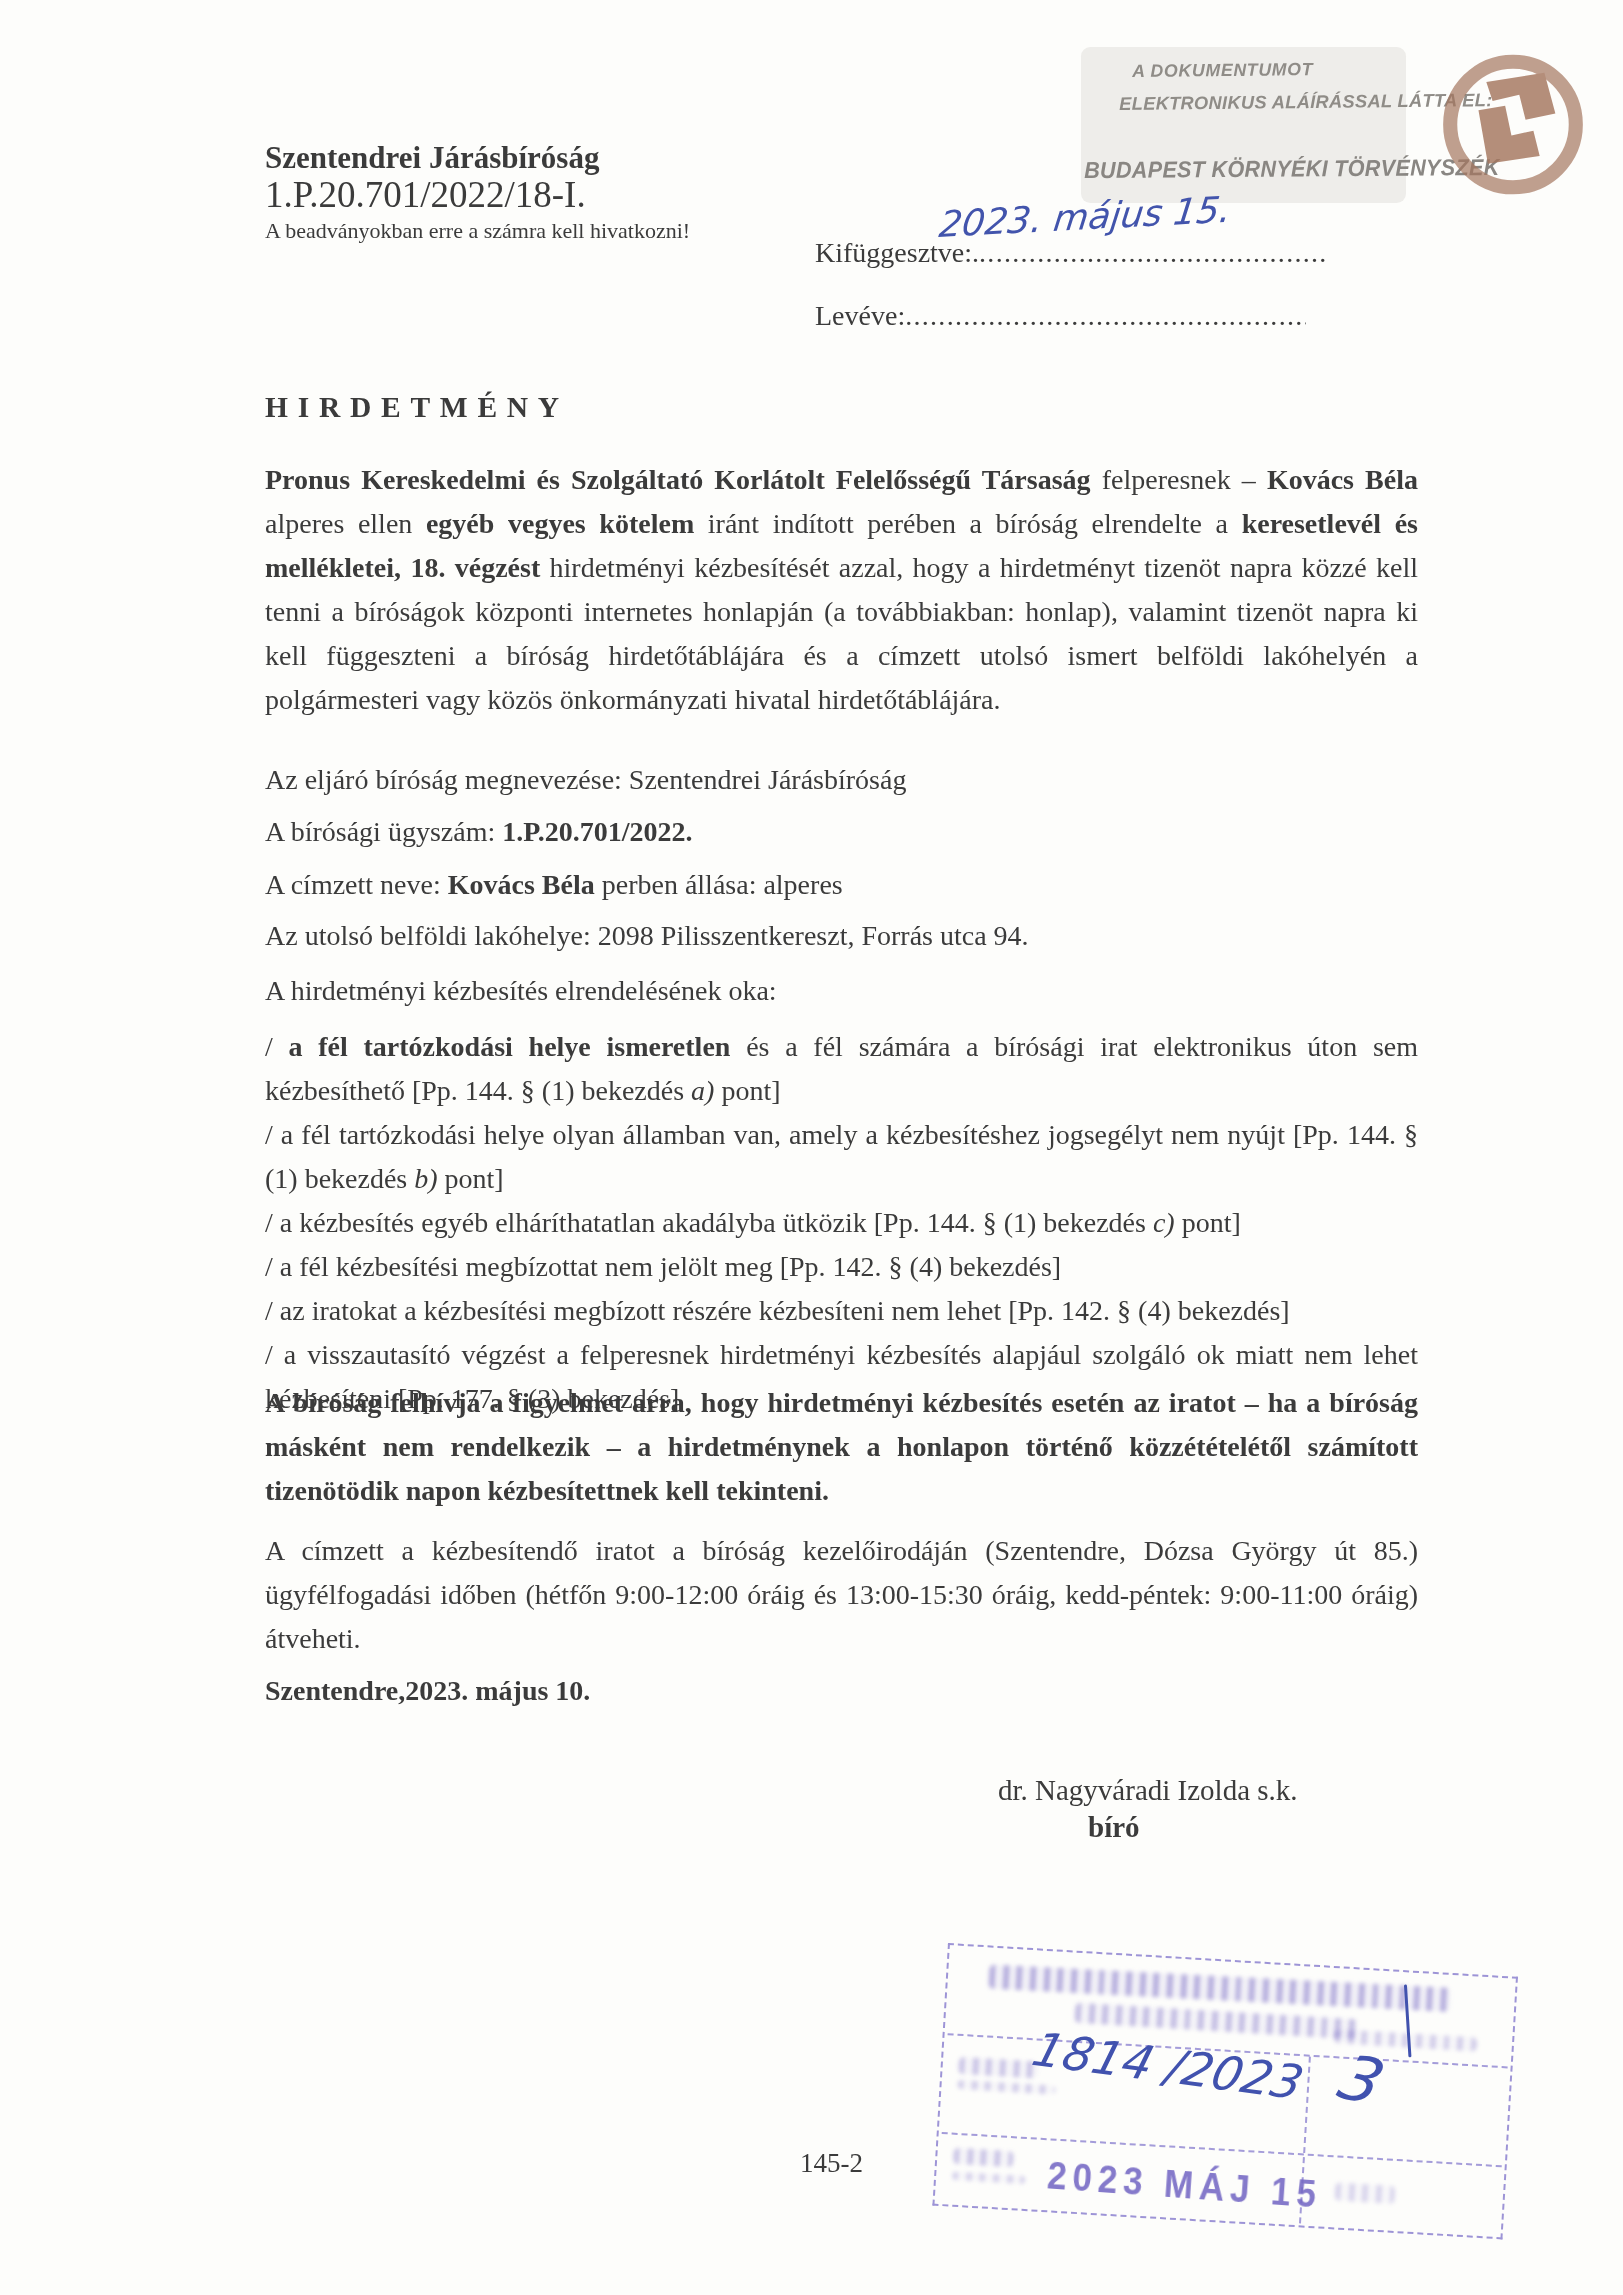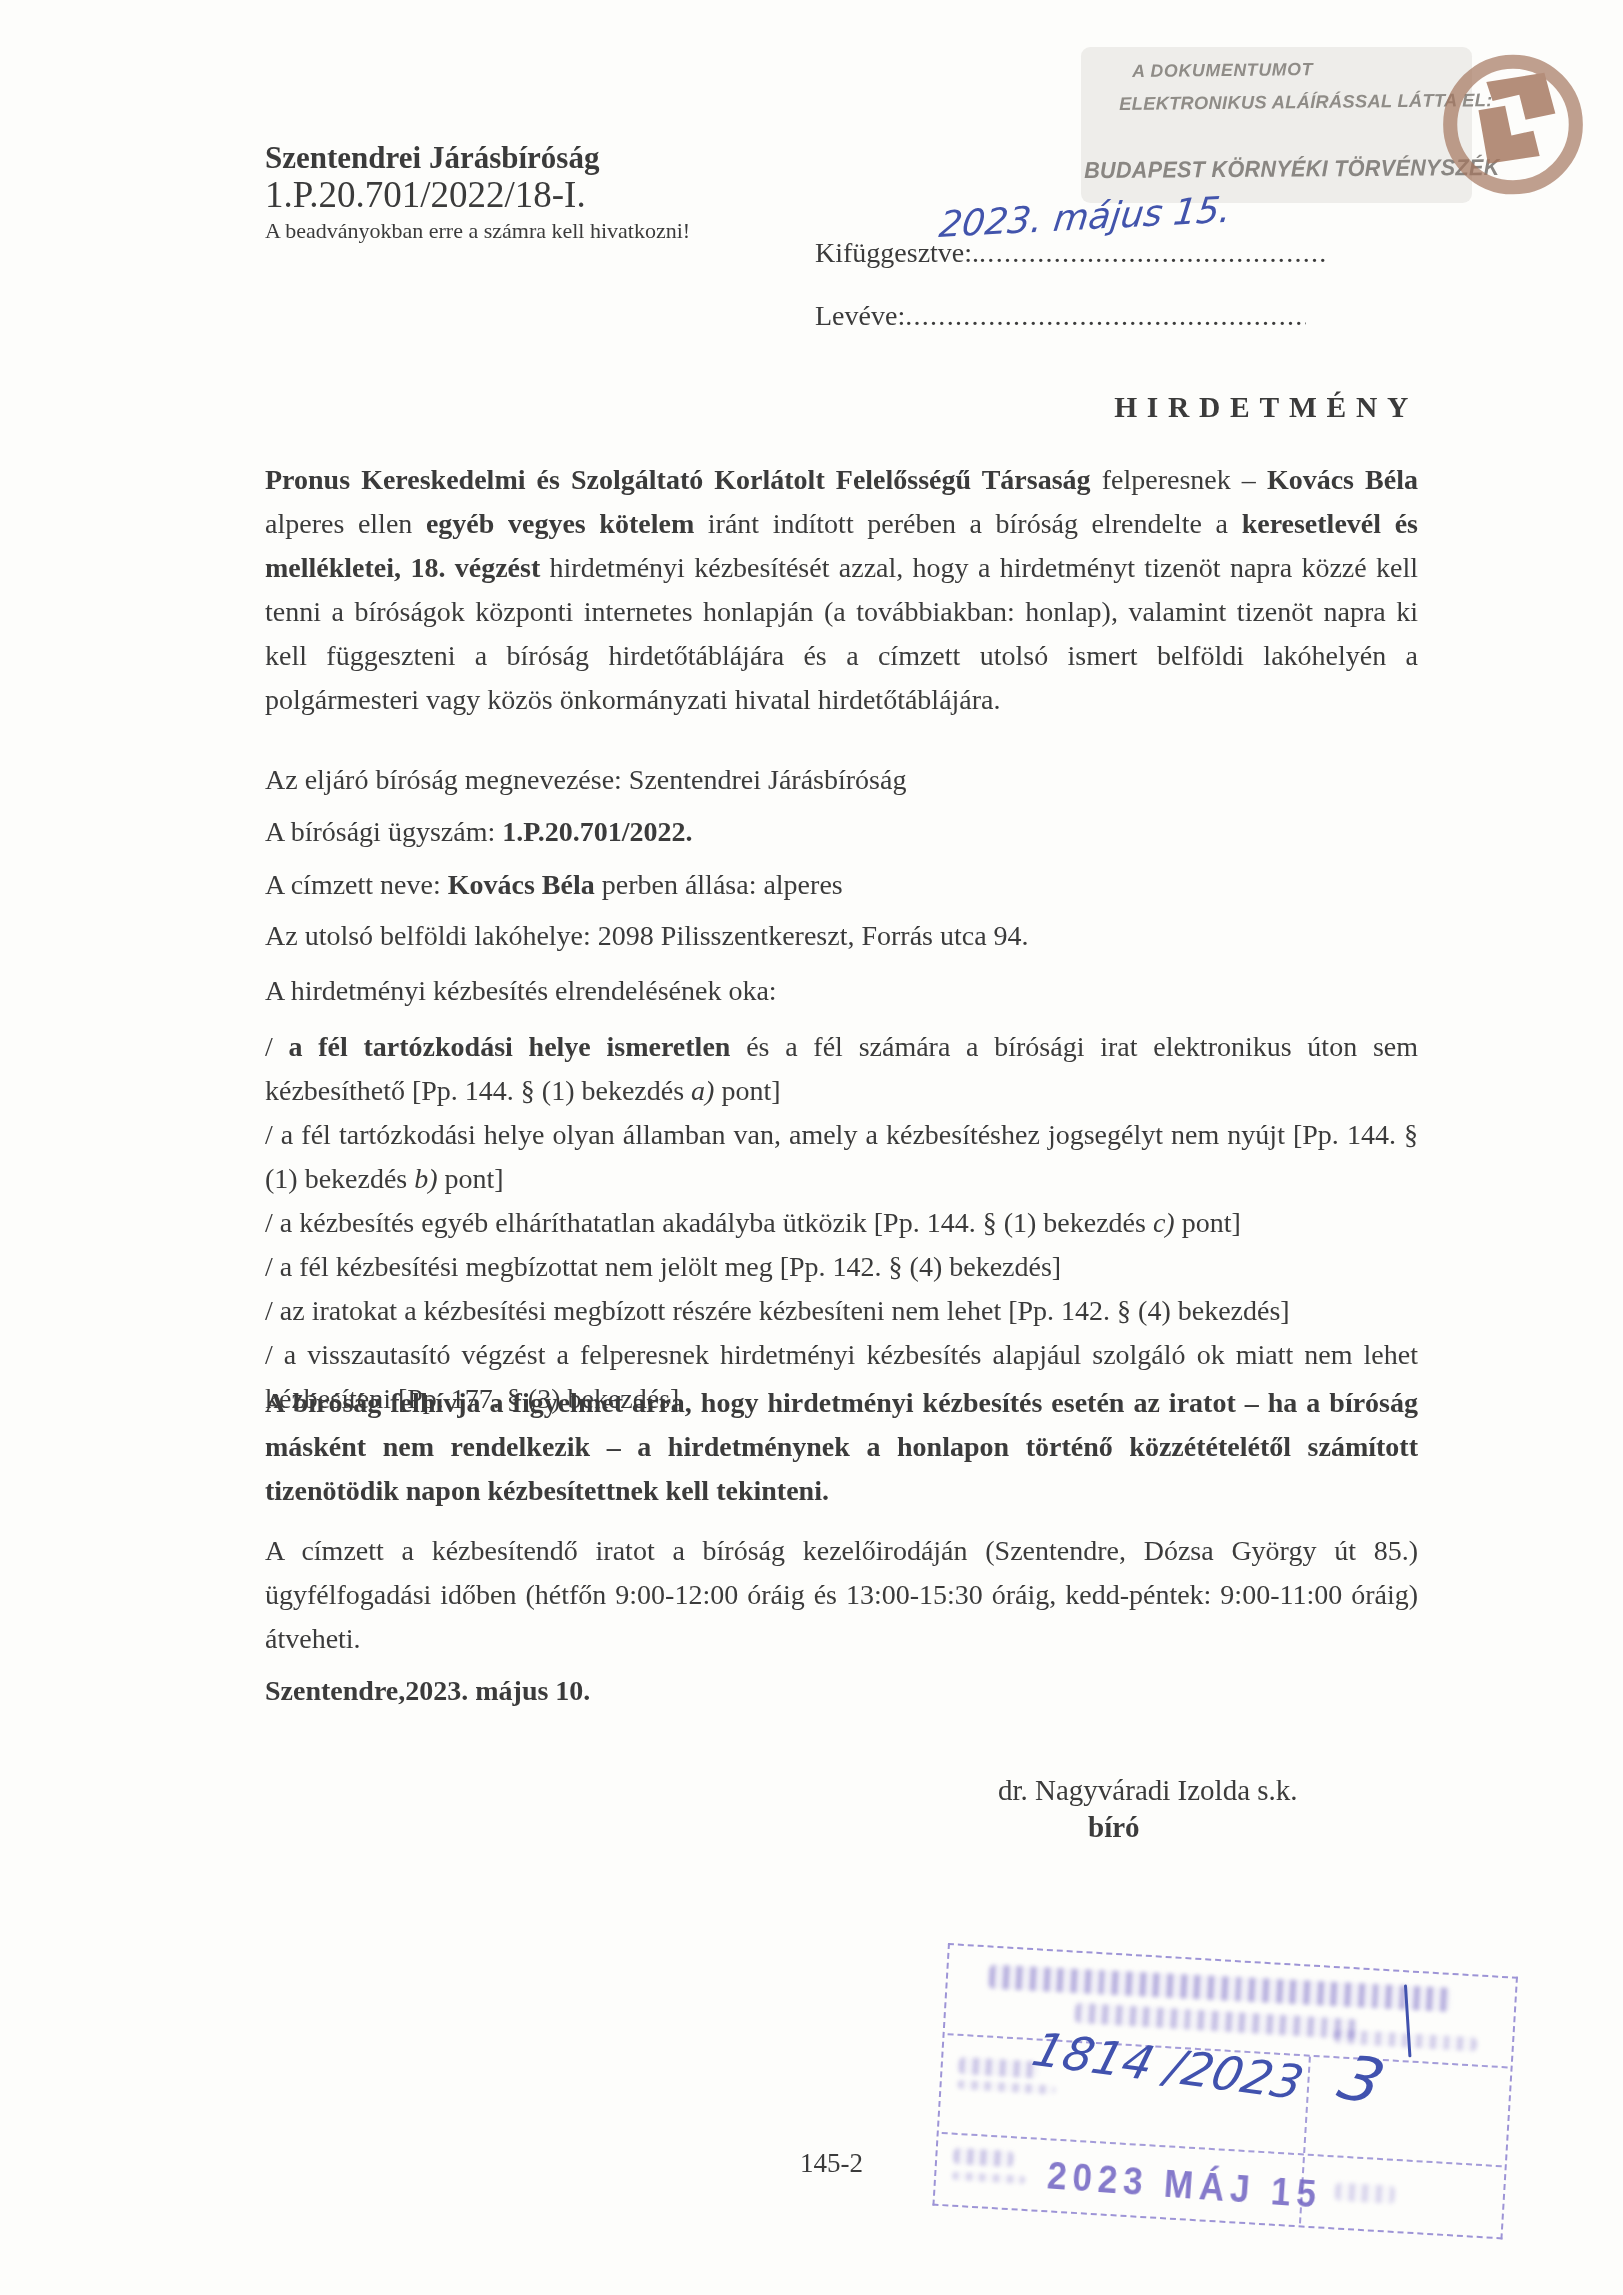--- a/index.html
+++ b/index.html
@@ -9,34 +9,34 @@
     font-family:"Liberation Serif", serif;color:#3b3b3b;overflow:hidden;
   }
   .abs{position:absolute;}
   .b{font-weight:700;}
   .i{font-style:italic;}
   
   .court-name{font-size:31px;font-weight:700;line-height:37px;}
   .case-number{font-size:37px;font-weight:400;line-height:38px;}
   .ref-note{font-size:22px;margin-top:3.9px;}
   
-  .esign{left:1081px;top:47px;width:391px;height:156px;background:#eeedea;border-radius:9.2px;}
+  .esign{left:1081px;top:47px;width:325px;height:156px;background:#eeedea;border-radius:9.2px;}
   .esign .l{position:absolute;font-family:"Liberation Sans",sans-serif;font-style:italic;
             font-weight:700;color:#8f8c87;white-space:nowrap;transform-origin:left top;}
   .esign .l1{left:51px;top:14.4px;font-size:17.7px;letter-spacing:0.7px;transform:rotate(-0.6deg);}
   .esign .l2{left:38px;top:46px;font-size:18.3px;letter-spacing:0.3px;transform:rotate(-0.6deg);}
   .esign .l3{left:2.6px;top:110px;font-size:23px;color:#898682;letter-spacing:0.3px;transform:scaleX(.94) rotate(-0.4deg);}
   .logo{left:1432px;top:46px;width:162px;height:157px;}
   
   .post-row{font-size:28px;white-space:nowrap;}
   .leader{display:inline-block;overflow:hidden;vertical-align:bottom;letter-spacing:1.3px;white-space:nowrap;}
   .hand{font-family:"DejaVu Sans",sans-serif;font-style:italic;color:#4254ac;
         transform:rotate(-3deg) skewX(-10deg);transform-origin:left bottom;white-space:nowrap;}
   
-  .title{left:265px;top:391px;width:1153px;text-align:right;font-size:29.5px;font-weight:700;letter-spacing:0.33em;}
+  .title{left:265px;top:391px;width:1153px;text-align:left;font-size:29.5px;font-weight:700;letter-spacing:0.33em;}
   .body-col{width:1153px;font-size:28px;line-height:44px;}
   .just{text-align:justify;}
   .reason{ text-align:justify;}
   
   .sig-name{font-size:29px;font-weight:400;white-space:nowrap;}
   .sig-role{font-size:29px;font-weight:700;margin-left:90px;margin-top:3.9px;}
   
   .astamp{left:948px;top:1943px;width:571px;height:263px;transform:rotate(3.4deg);
           transform-origin:left top;}
   .astamp .frame{position:absolute;inset:0;border:2px dashed rgba(126,114,202,.75);}

